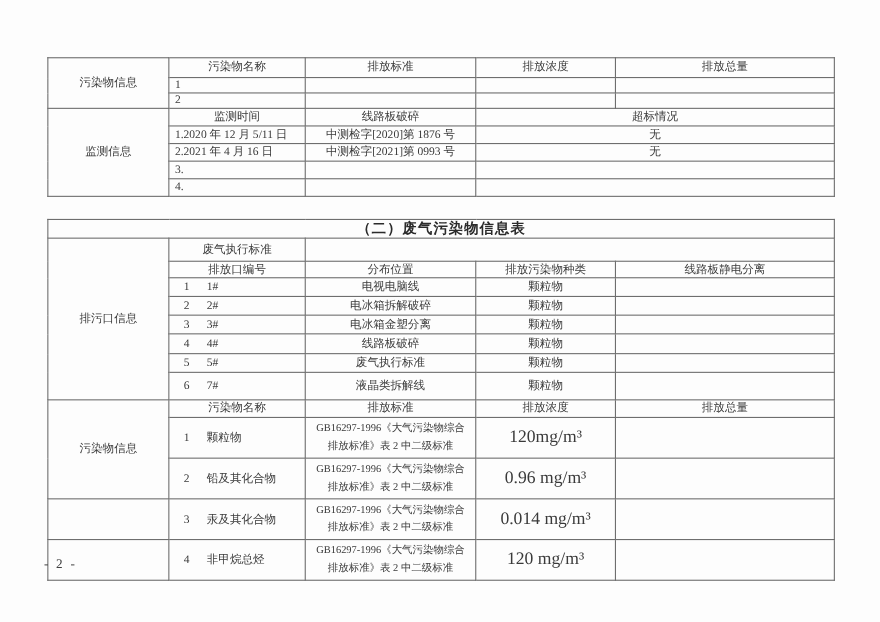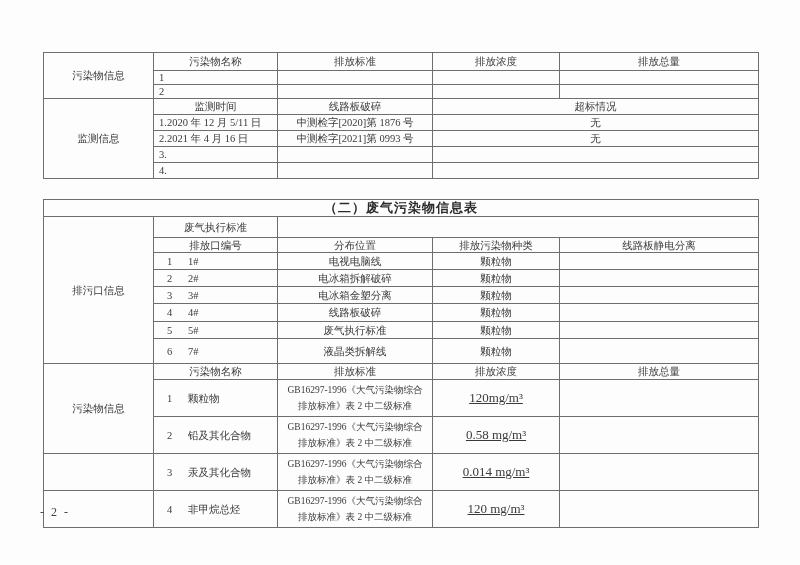--- a/index.html
+++ b/index.html
@@ -20,21 +20,21 @@
     font-size:10.5px; color:#3a3a3a;
     text-align:center; vertical-align:middle;
     padding:0 2px; overflow:hidden; line-height:1.25;
     white-space:normal;
   }
   td.left { text-align:left; padding-left:5px; }
   td.num-pair { text-align:left; padding-left:13px; }
   .num-pair .no { display:inline-block; width:21px; }
   td.title-cell { font-weight:bold; font-size:13px; color:#2b2b2b; letter-spacing:1px; }
   td.std-cell { font-size:9.5px; line-height:16px; padding:2px 5px; }
-  td.conc { font-size:13px;text-decoration:underline; }
+  td.conc { font-size:16px; }
   .page-num {
     position:absolute; left:40px; top:505px;
     font-size:12px; color:#3f3f3f; letter-spacing:2px;
   }
 </style>
 </head>
 <body>
 
 <table class="doc-table" id="table1">
   <colgroup>
@@ -161,21 +161,21 @@
     </tr>
     <tr style="height:33px">
       <td class="num-pair"><span class="no">1</span><span>颗粒物</span></td>
       <td class="std-cell">GB16297-1996《大气污染物综合排放标准》表 2 中二级标准</td>
       <td class="conc">120mg/m³</td>
       <td></td>
     </tr>
     <tr style="height:24px">
       <td class="num-pair"><span class="no">2</span><span>铅及其化合物</span></td>
       <td class="std-cell">GB16297-1996《大气污染物综合排放标准》表 2 中二级标准</td>
-      <td class="conc">0.58 mg/m³</td>
+      <td class="conc">0.96 mg/m³</td>
       <td></td>
     </tr>
     <tr style="height:33px">
       <td></td>
       <td class="num-pair"><span class="no">3</span><span>汞及其化合物</span></td>
       <td class="std-cell">GB16297-1996《大气污染物综合排放标准》表 2 中二级标准</td>
       <td class="conc">0.014 mg/m³</td>
       <td></td>
     </tr>
     <tr style="height:28px">

